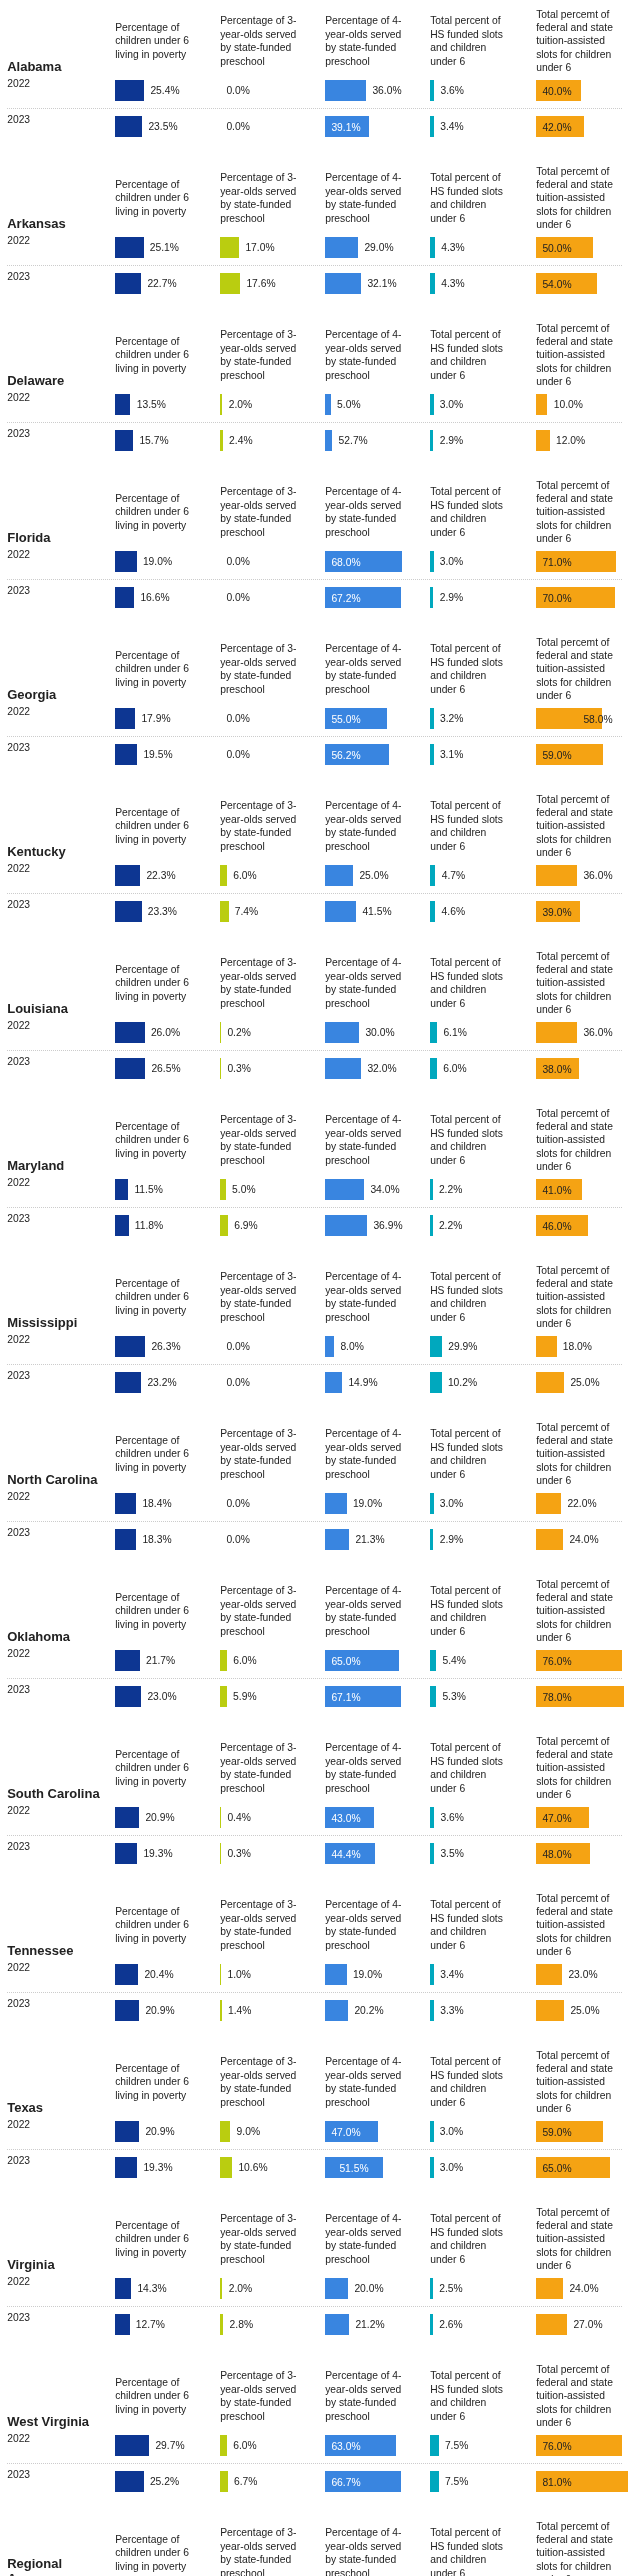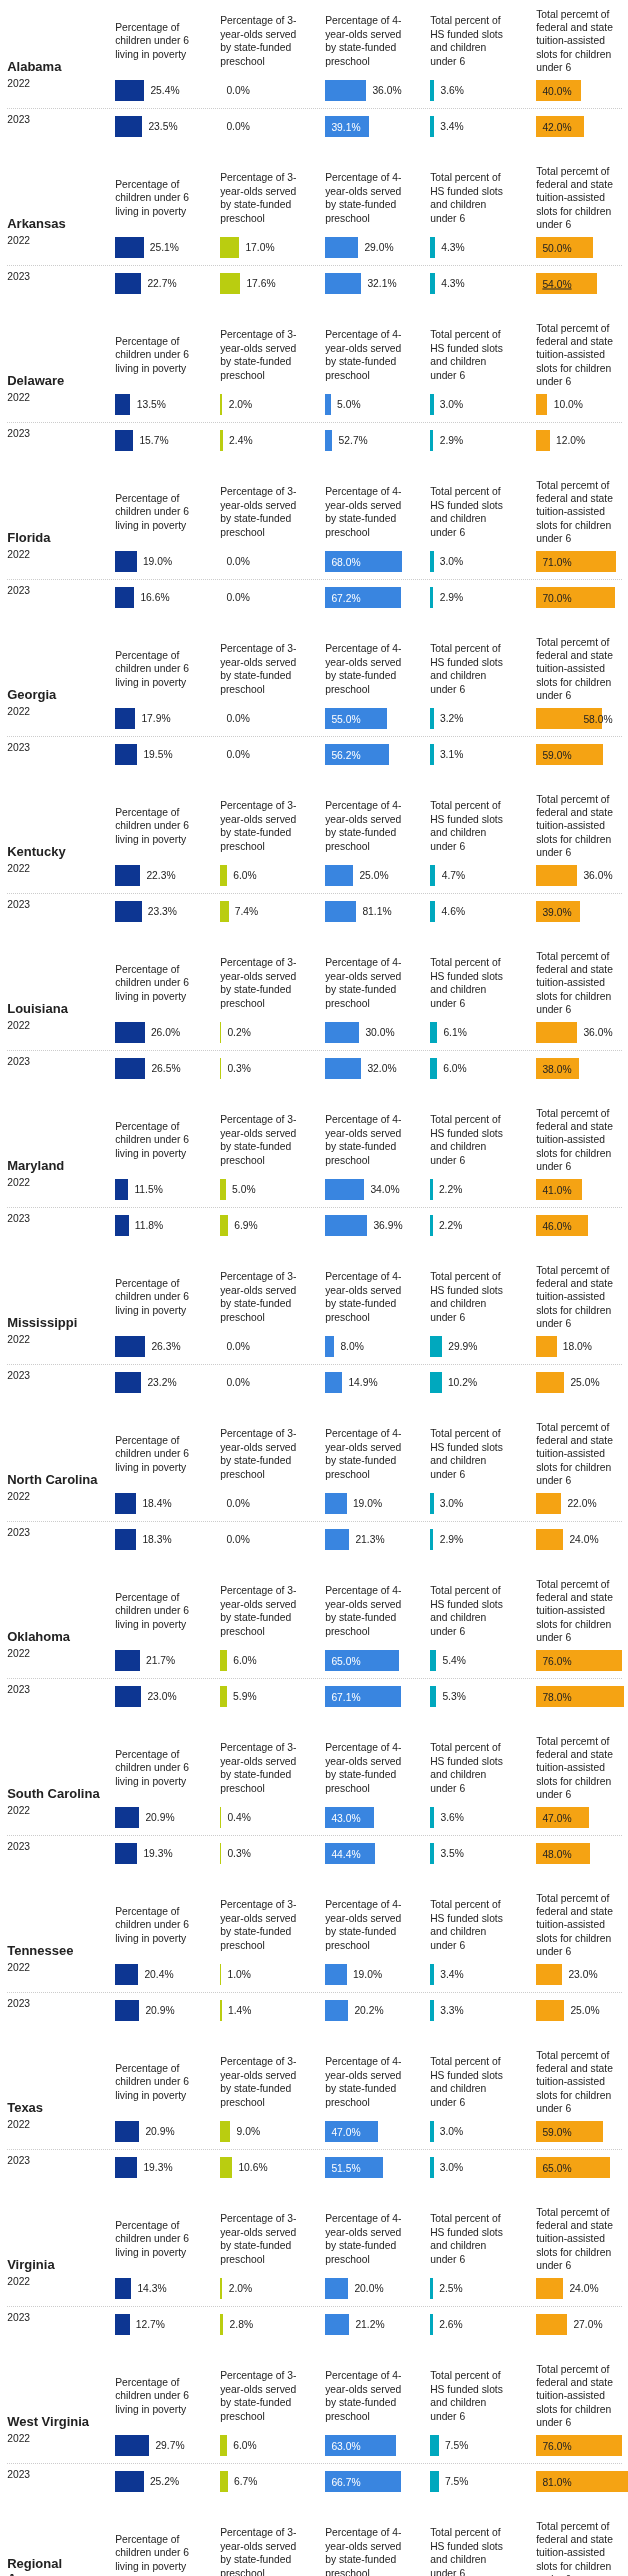--- a/index.html
+++ b/index.html
@@ -220,21 +220,21 @@
         <div class="bar-cell c2">
           <div class="bar" style="width: 36px; background: rgb(57, 133, 224);"></div>
           <span class="val">32.1%</span>
         </div>
         <div class="bar-cell c3">
           <div class="bar" style="width: 4.9px; background: rgb(0, 168, 190);"></div>
           <span class="val">4.3%</span>
         </div>
         <div class="bar-cell c4">
           <div class="bar" style="width: 61px; background: rgb(245, 163, 19);"></div>
-          <span class="val inside" style="color: rgb(34, 34, 34); text-decoration: underline;">54.0%</span>
+          <span class="val inside" style="color: rgb(34, 34, 34);">54.0%</span>
         </div>
       </div>
     </section>
     <section class="state-section">
       <div class="header-row">
         <div class="state-cell"><span class="state-name">Delaware</span></div>
         <div class="metric-header c0">Percentage of
 children under 6
 living in poverty</div>
         <div class="metric-header c1">Percentage of 3-
@@ -496,21 +496,21 @@
         <div class="bar-cell c0">
           <div class="bar" style="width: 26.4px; background: rgb(13, 54, 146);"></div>
           <span class="val">23.3%</span>
         </div>
         <div class="bar-cell c1">
           <div class="bar" style="width: 8.4px; background: rgb(186, 205, 16);"></div>
           <span class="val">7.4%</span>
         </div>
         <div class="bar-cell c2">
           <div class="bar" style="width: 31px; background: rgb(57, 133, 224);"></div>
-          <span class="val">81.1%</span>
+          <span class="val">41.5%</span>
         </div>
         <div class="bar-cell c3">
           <div class="bar" style="width: 5.2px; background: rgb(0, 168, 190);"></div>
           <span class="val">4.6%</span>
         </div>
         <div class="bar-cell c4">
           <div class="bar" style="width: 44px; background: rgb(245, 163, 19);"></div>
           <span class="val inside" style="color: rgb(34, 34, 34);">39.0%</span>
         </div>
       </div>
@@ -1068,21 +1068,21 @@
         <div class="bar-cell c0">
           <div class="bar" style="width: 22px; background: rgb(13, 54, 146);"></div>
           <span class="val">19.3%</span>
         </div>
         <div class="bar-cell c1">
           <div class="bar" style="width: 12px; background: rgb(186, 205, 16);"></div>
           <span class="val">10.6%</span>
         </div>
         <div class="bar-cell c2">
           <div class="bar" style="width: 58px; background: rgb(57, 133, 224);"></div>
-          <span class="val inside" style="color: rgb(255, 255, 255);">51.5%</span>
+          <span class="val inside" style="color: rgb(255, 255, 255); margin-left: 8px;">51.5%</span>
         </div>
         <div class="bar-cell c3">
           <div class="bar" style="width: 3.4px; background: rgb(0, 168, 190);"></div>
           <span class="val">3.0%</span>
         </div>
         <div class="bar-cell c4">
           <div class="bar" style="width: 74px; background: rgb(245, 163, 19);"></div>
           <span class="val inside" style="color: rgb(34, 34, 34);">65.0%</span>
         </div>
       </div>

